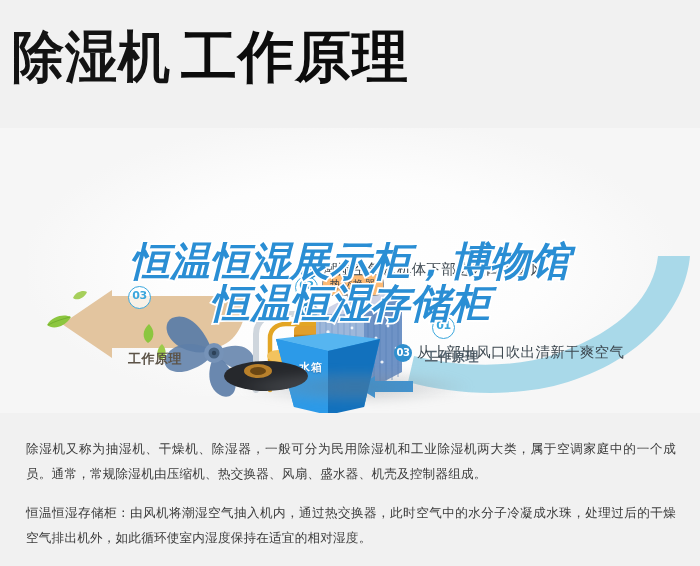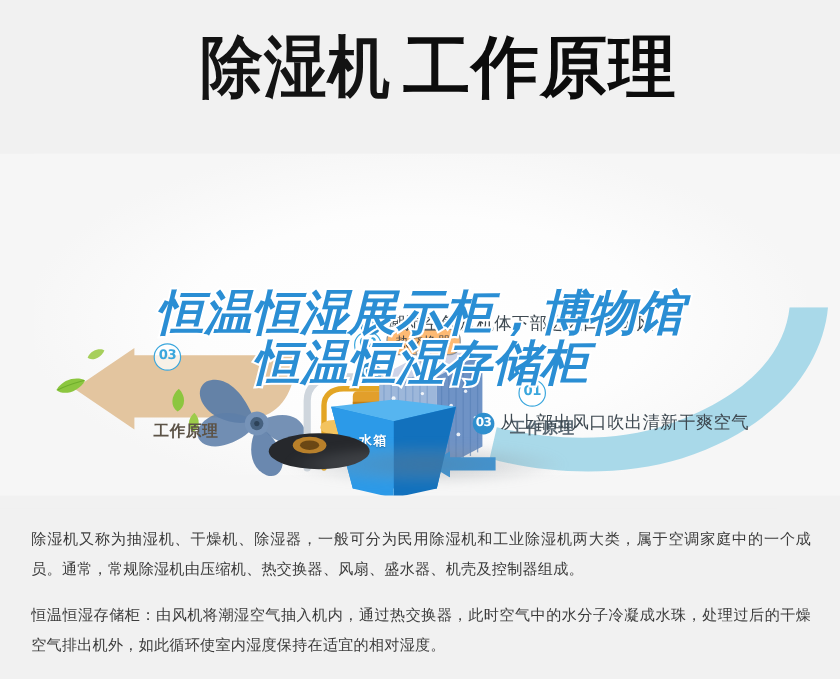--- a/index.html
+++ b/index.html
@@ -29,21 +29,21 @@
     left: 0; top: 0;
     width: 700px;
     height: 128px;
     background: #f1f1f1;
   }
   .title-text {
     position: absolute;
     left: 0;
     top: 26px;
     width: 564px;
-    text-align: right;
+    text-align: left;
     font-size: 56px;
     line-height: 62px;
     font-weight: 900;
     color: #1a1a1a;
     letter-spacing: 1px;
     white-space: nowrap;
   }
   .title-a {
     display: inline-block;
     transform: scaleX(0.93);

